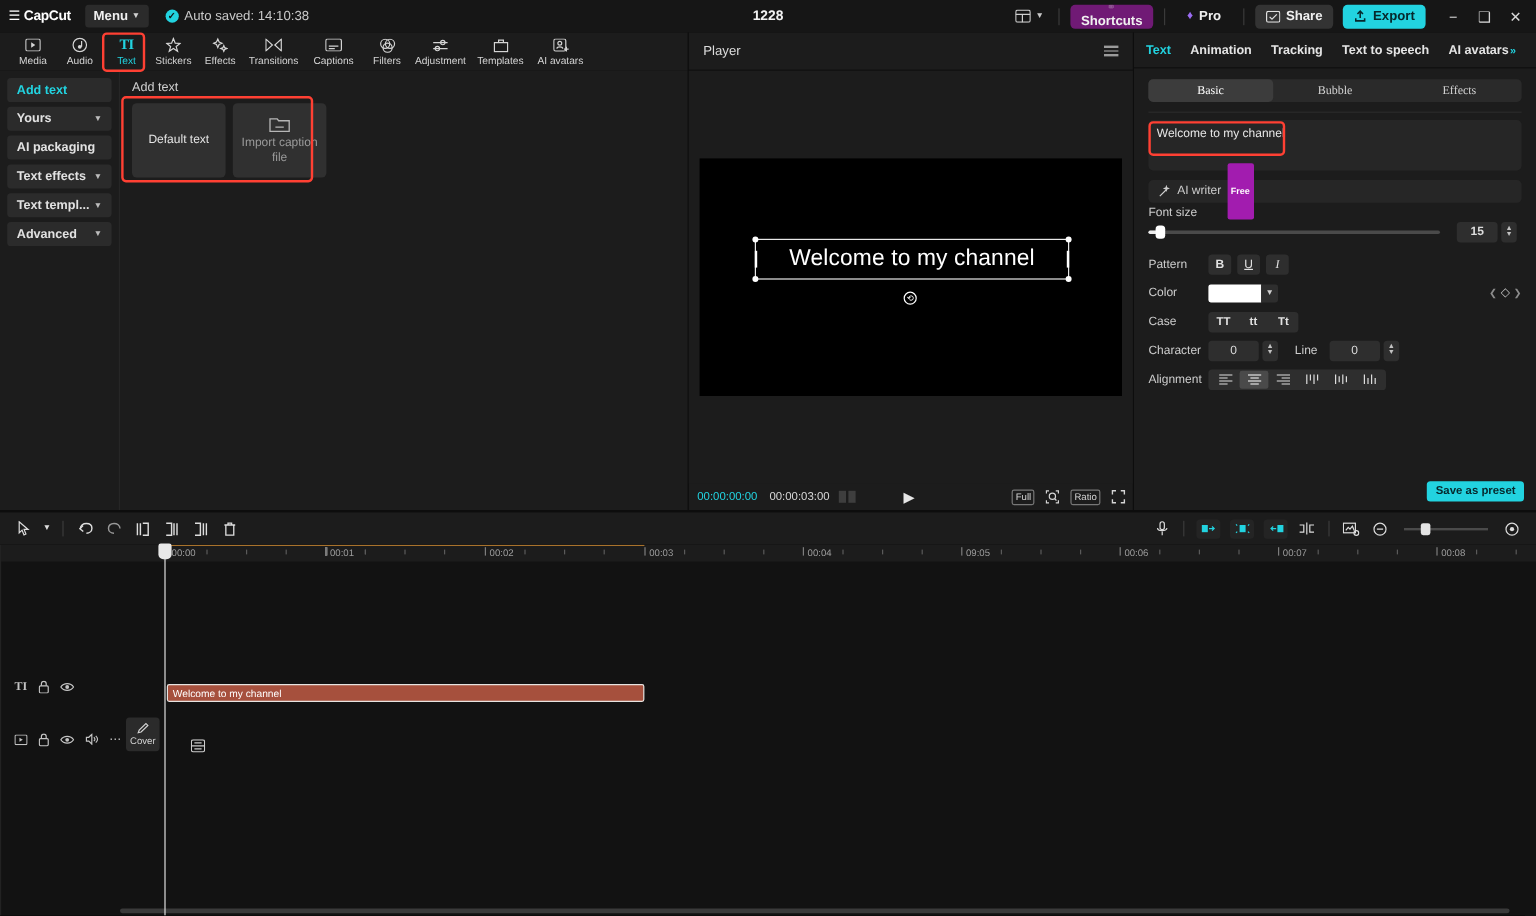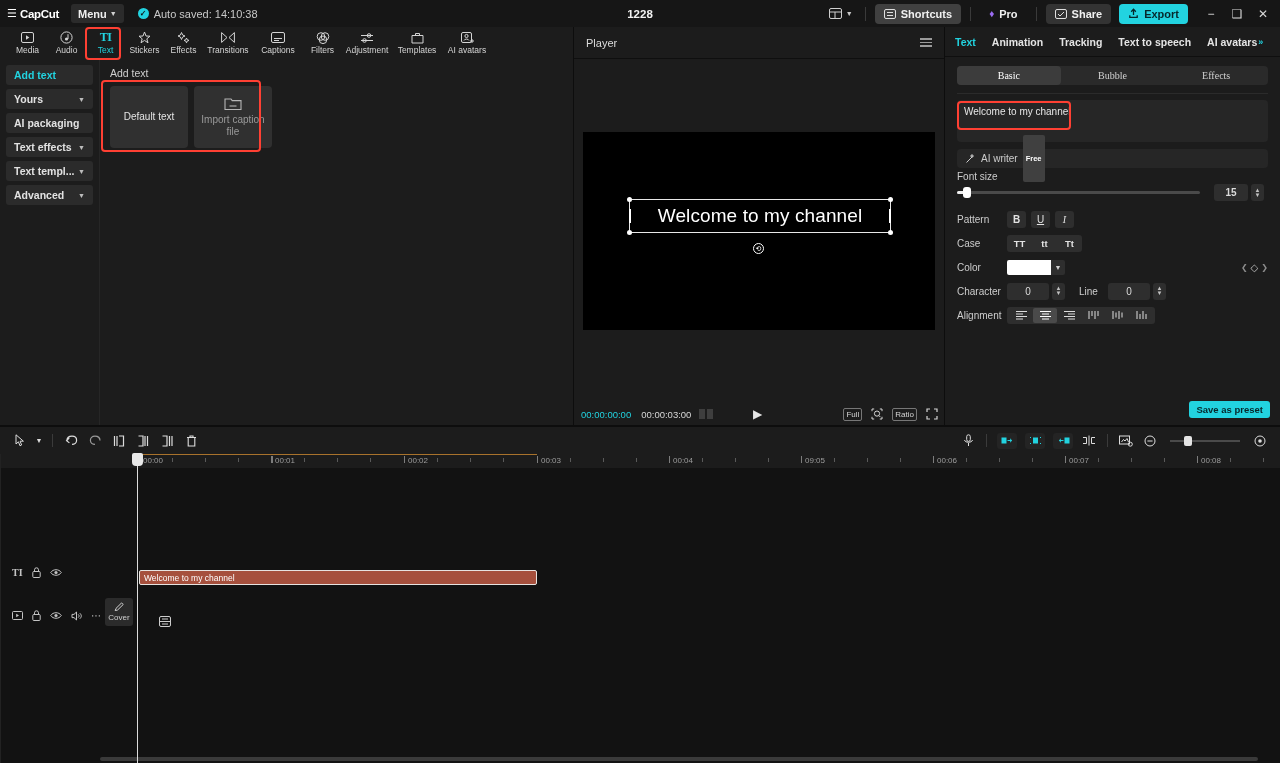--- a/index.html
+++ b/index.html
@@ -46,21 +46,21 @@
   .tb-right {
     margin-left: auto; display: flex; align-items: center; gap: 0; padding-right: 4px;
     position: relative; z-index: 3;
   }
   .tb-sep { width: 1px; height: 14px; background: #3a3a3a; margin: 0 9px; }
   .layout-btn { display: flex; align-items: center; gap: 4px; cursor: pointer; padding: 2px 3px; }
   .pill {
     height: 20px; border-radius: 4px; display: flex; align-items: center; gap: 5px;
     padding: 0 9px; font-size: 11px; font-weight: bold; cursor: pointer;
   }
-  .pill.shortcuts { background: #404040; color: #f0f0f0; }
+  .pill.shortcuts { background: #701a75; color: #f0f0f0; flex-direction: column; }
   .pill.pro { background: transparent; color: #f0f0f0; }
   .pill.share { background: #333; color: #f0f0f0; }
   .pill.export { background: #22d3e0; color: #06282c; margin-left: 8px; }
   .win-btns { display: flex; align-items: center; margin-left: 10px; }
   .win-btn {
     width: 26px; height: 24px; display: flex; align-items: center; justify-content: center;
     font-size: 12px; color: #d8d8d8; cursor: pointer;
   }
 
   
@@ -201,21 +201,21 @@
     width: 100%; height: 42px; background: #262626; border: none; border-radius: 4px;
     color: #e6e6e6; font-size: 10px; padding: 6px 7px; resize: none;
     font-family: "Liberation Sans", sans-serif;
   }
   .aiwriter {
     margin: 3px 12px 0 12px; height: 19px; background: #262626; border-radius: 4px;
     display: flex; align-items: center; padding: 0 8px; gap: 5px; cursor: pointer;
   }
   .aiwriter .t { font-size: 10px; color: #cdcdcd; }
   .badge-free {
-    background: #404040; color: #fff; font-size: 7.5px; border-radius: 2px;
+    background: #a21caf; color: #fff; font-size: 7.5px; border-radius: 2px;
     padding: 19px 3px; font-weight: bold;
   }
   .row { display: flex; align-items: center; margin: 0 12px; height: 24px; }
   .row-label { width: 50px; font-size: 10px; color: #cdcdcd; }
   .input-box {
     background: #2e2e2e; border-radius: 3px; height: 17px;
     display: flex; align-items: center; padding: 0 6px;
     font-size: 10px; color: #dcdcdc; cursor: pointer;
   }
   .stepper {
@@ -663,38 +663,38 @@
     </div>
 
     <div class="row" style="margin-top:6px">
       <span class="row-label">Pattern</span>
       <span class="btn-sq" style="font-weight:bold">B</span>
       <span class="btn-sq" style="text-decoration:underline">U</span>
       <span class="btn-sq" style="font-style:italic;font-family:'Liberation Serif',serif">I</span>
     </div>
 
     <div class="row">
+      <span class="row-label">Color</span>
+      <span class="swatch-wrap">
+        <span class="swatch"></span>
+        <span class="swatch-caret">▼</span>
+      </span>
+      <span class="kf">
+        <span>❮</span>
+        <span class="dia">◇</span>
+        <span>❯</span>
+      </span>
+    </div>
+
+    <div class="row">
       <span class="row-label">Case</span>
       <span class="case-group">
         <span class="case-btn">TT</span>
         <span class="case-btn">tt</span>
         <span class="case-btn">Tt</span>
-      </span>
-    </div>
-
-    <div class="row">
-      <span class="row-label">Color</span>
-      <span class="swatch-wrap">
-        <span class="swatch"></span>
-        <span class="swatch-caret">▼</span>
-      </span>
-      <span class="kf">
-        <span>❮</span>
-        <span class="dia">◇</span>
-        <span>❯</span>
       </span>
     </div>
 
     <div class="row">
       <span class="row-label">Character</span>
       <span class="input-box" style="width:42px;justify-content:center">
         <span>0</span>
       </span>
       <span class="stepper">
           <span>▲</span>

